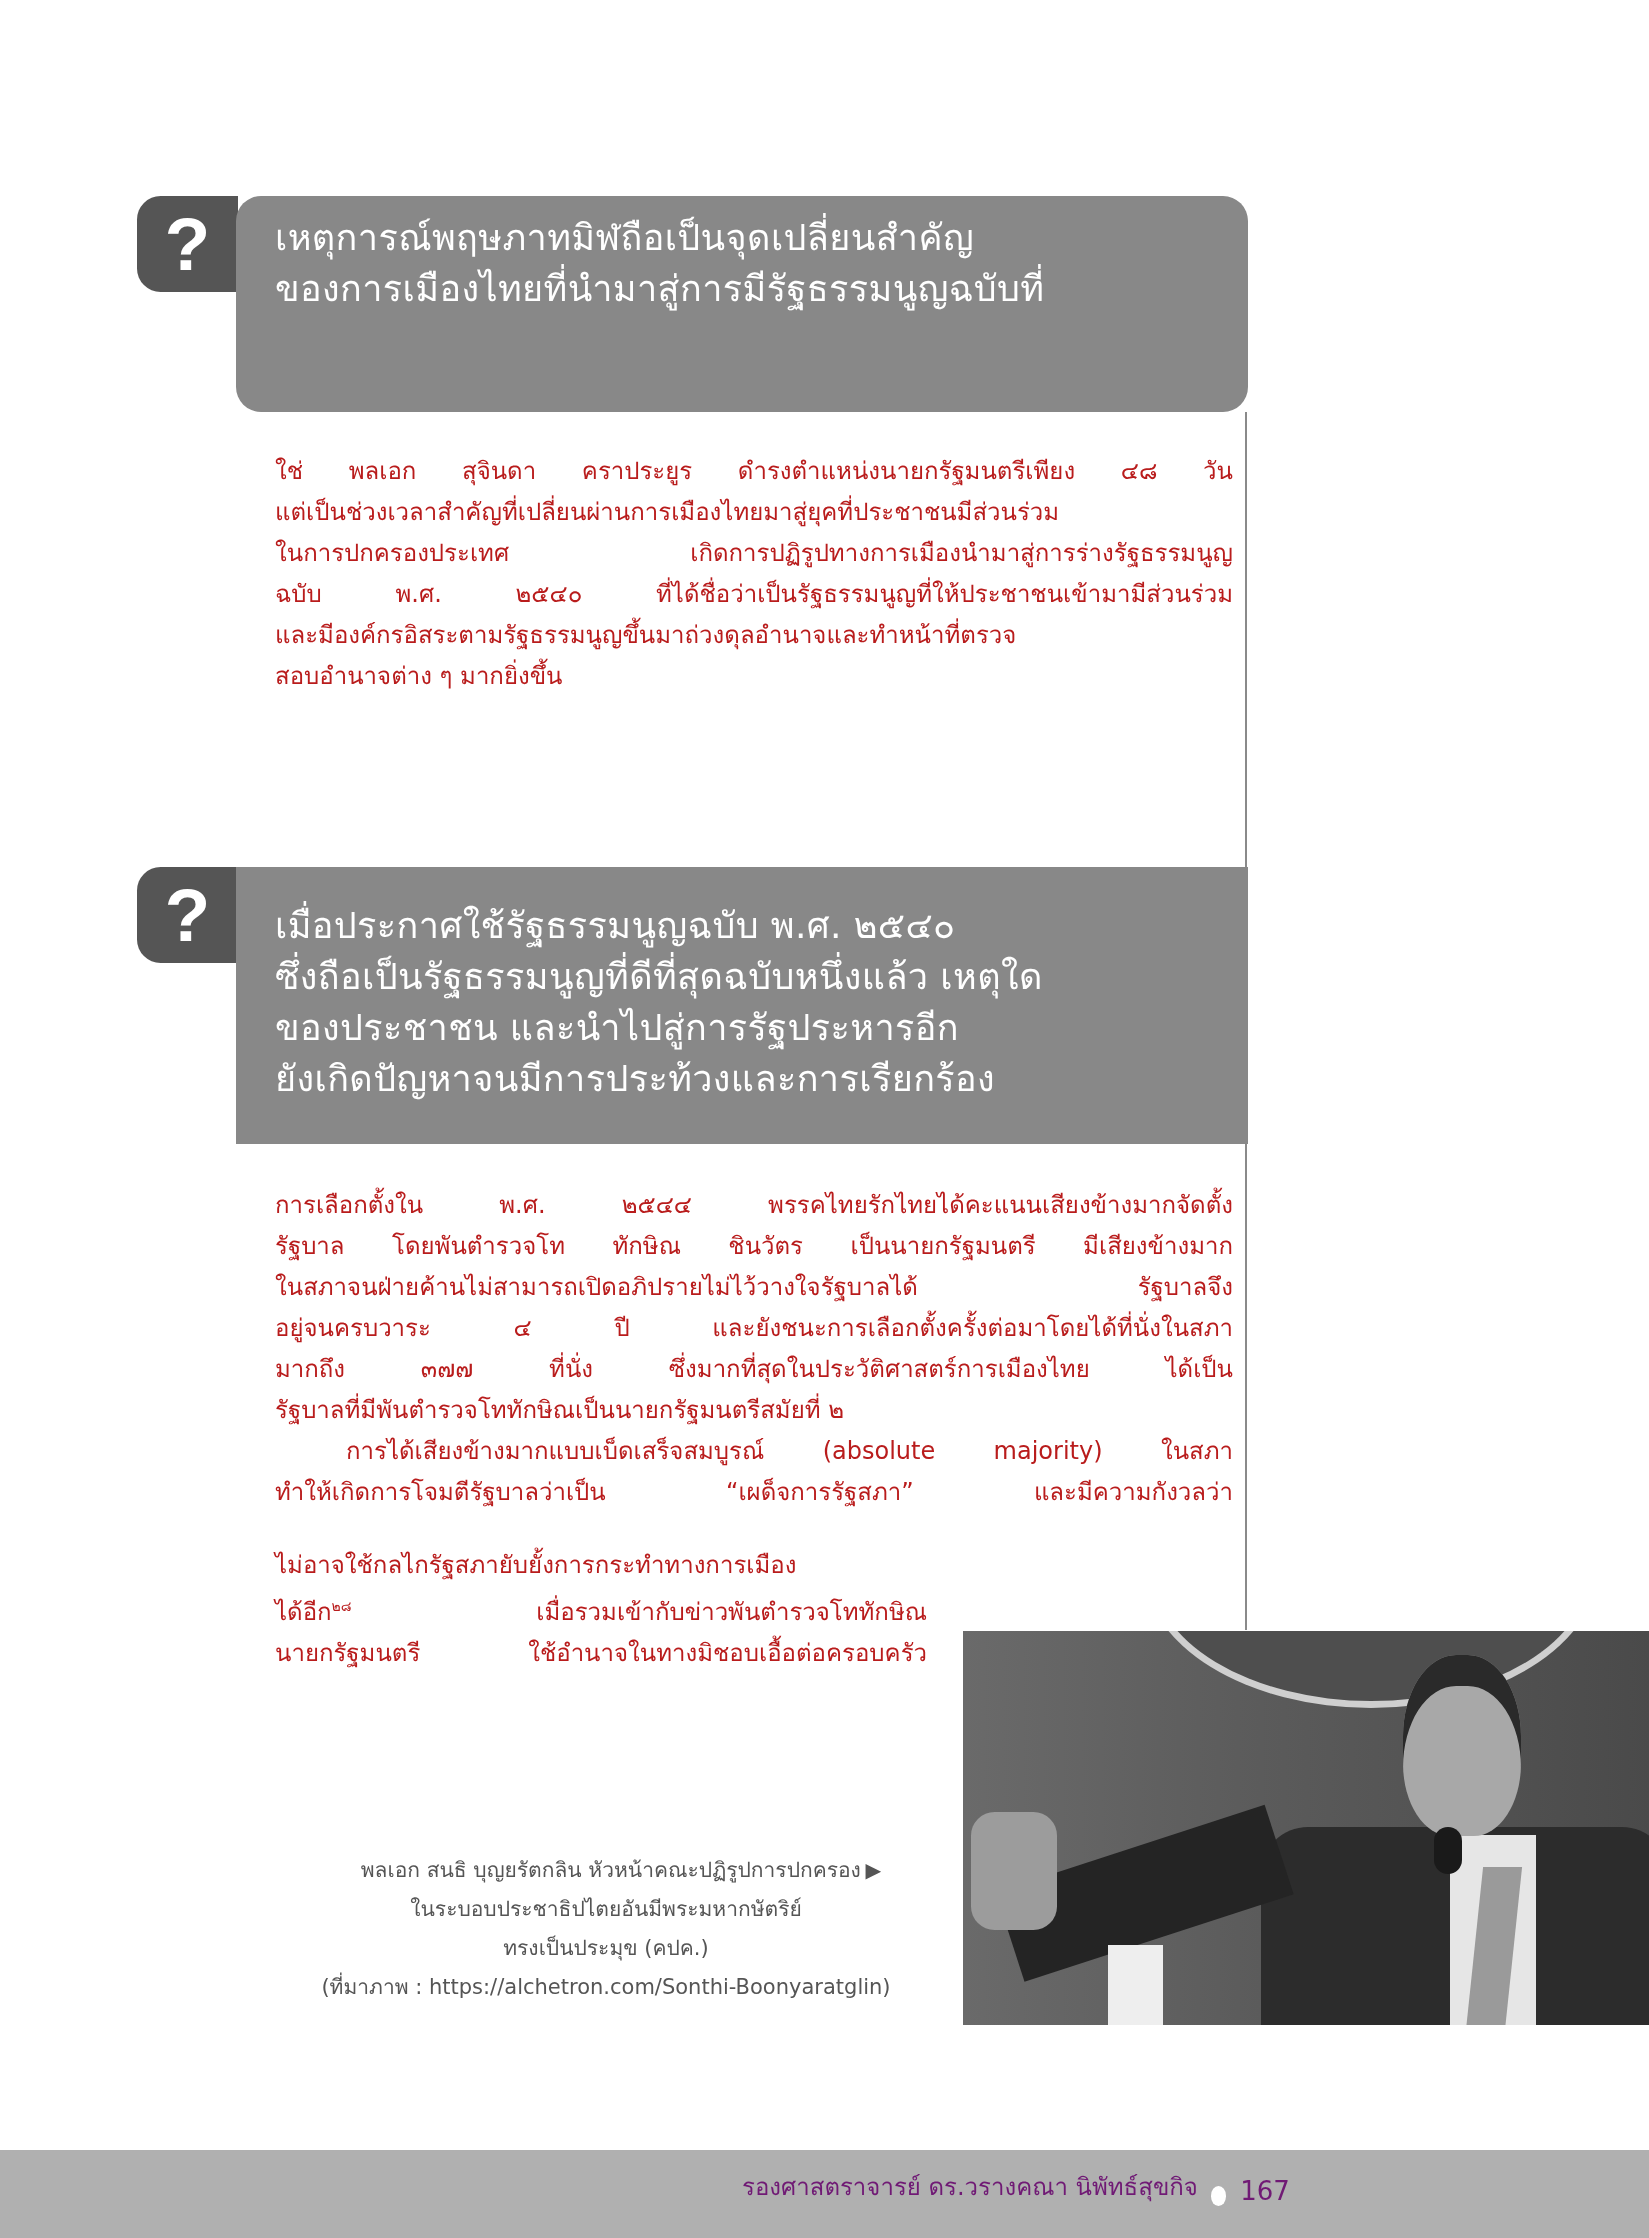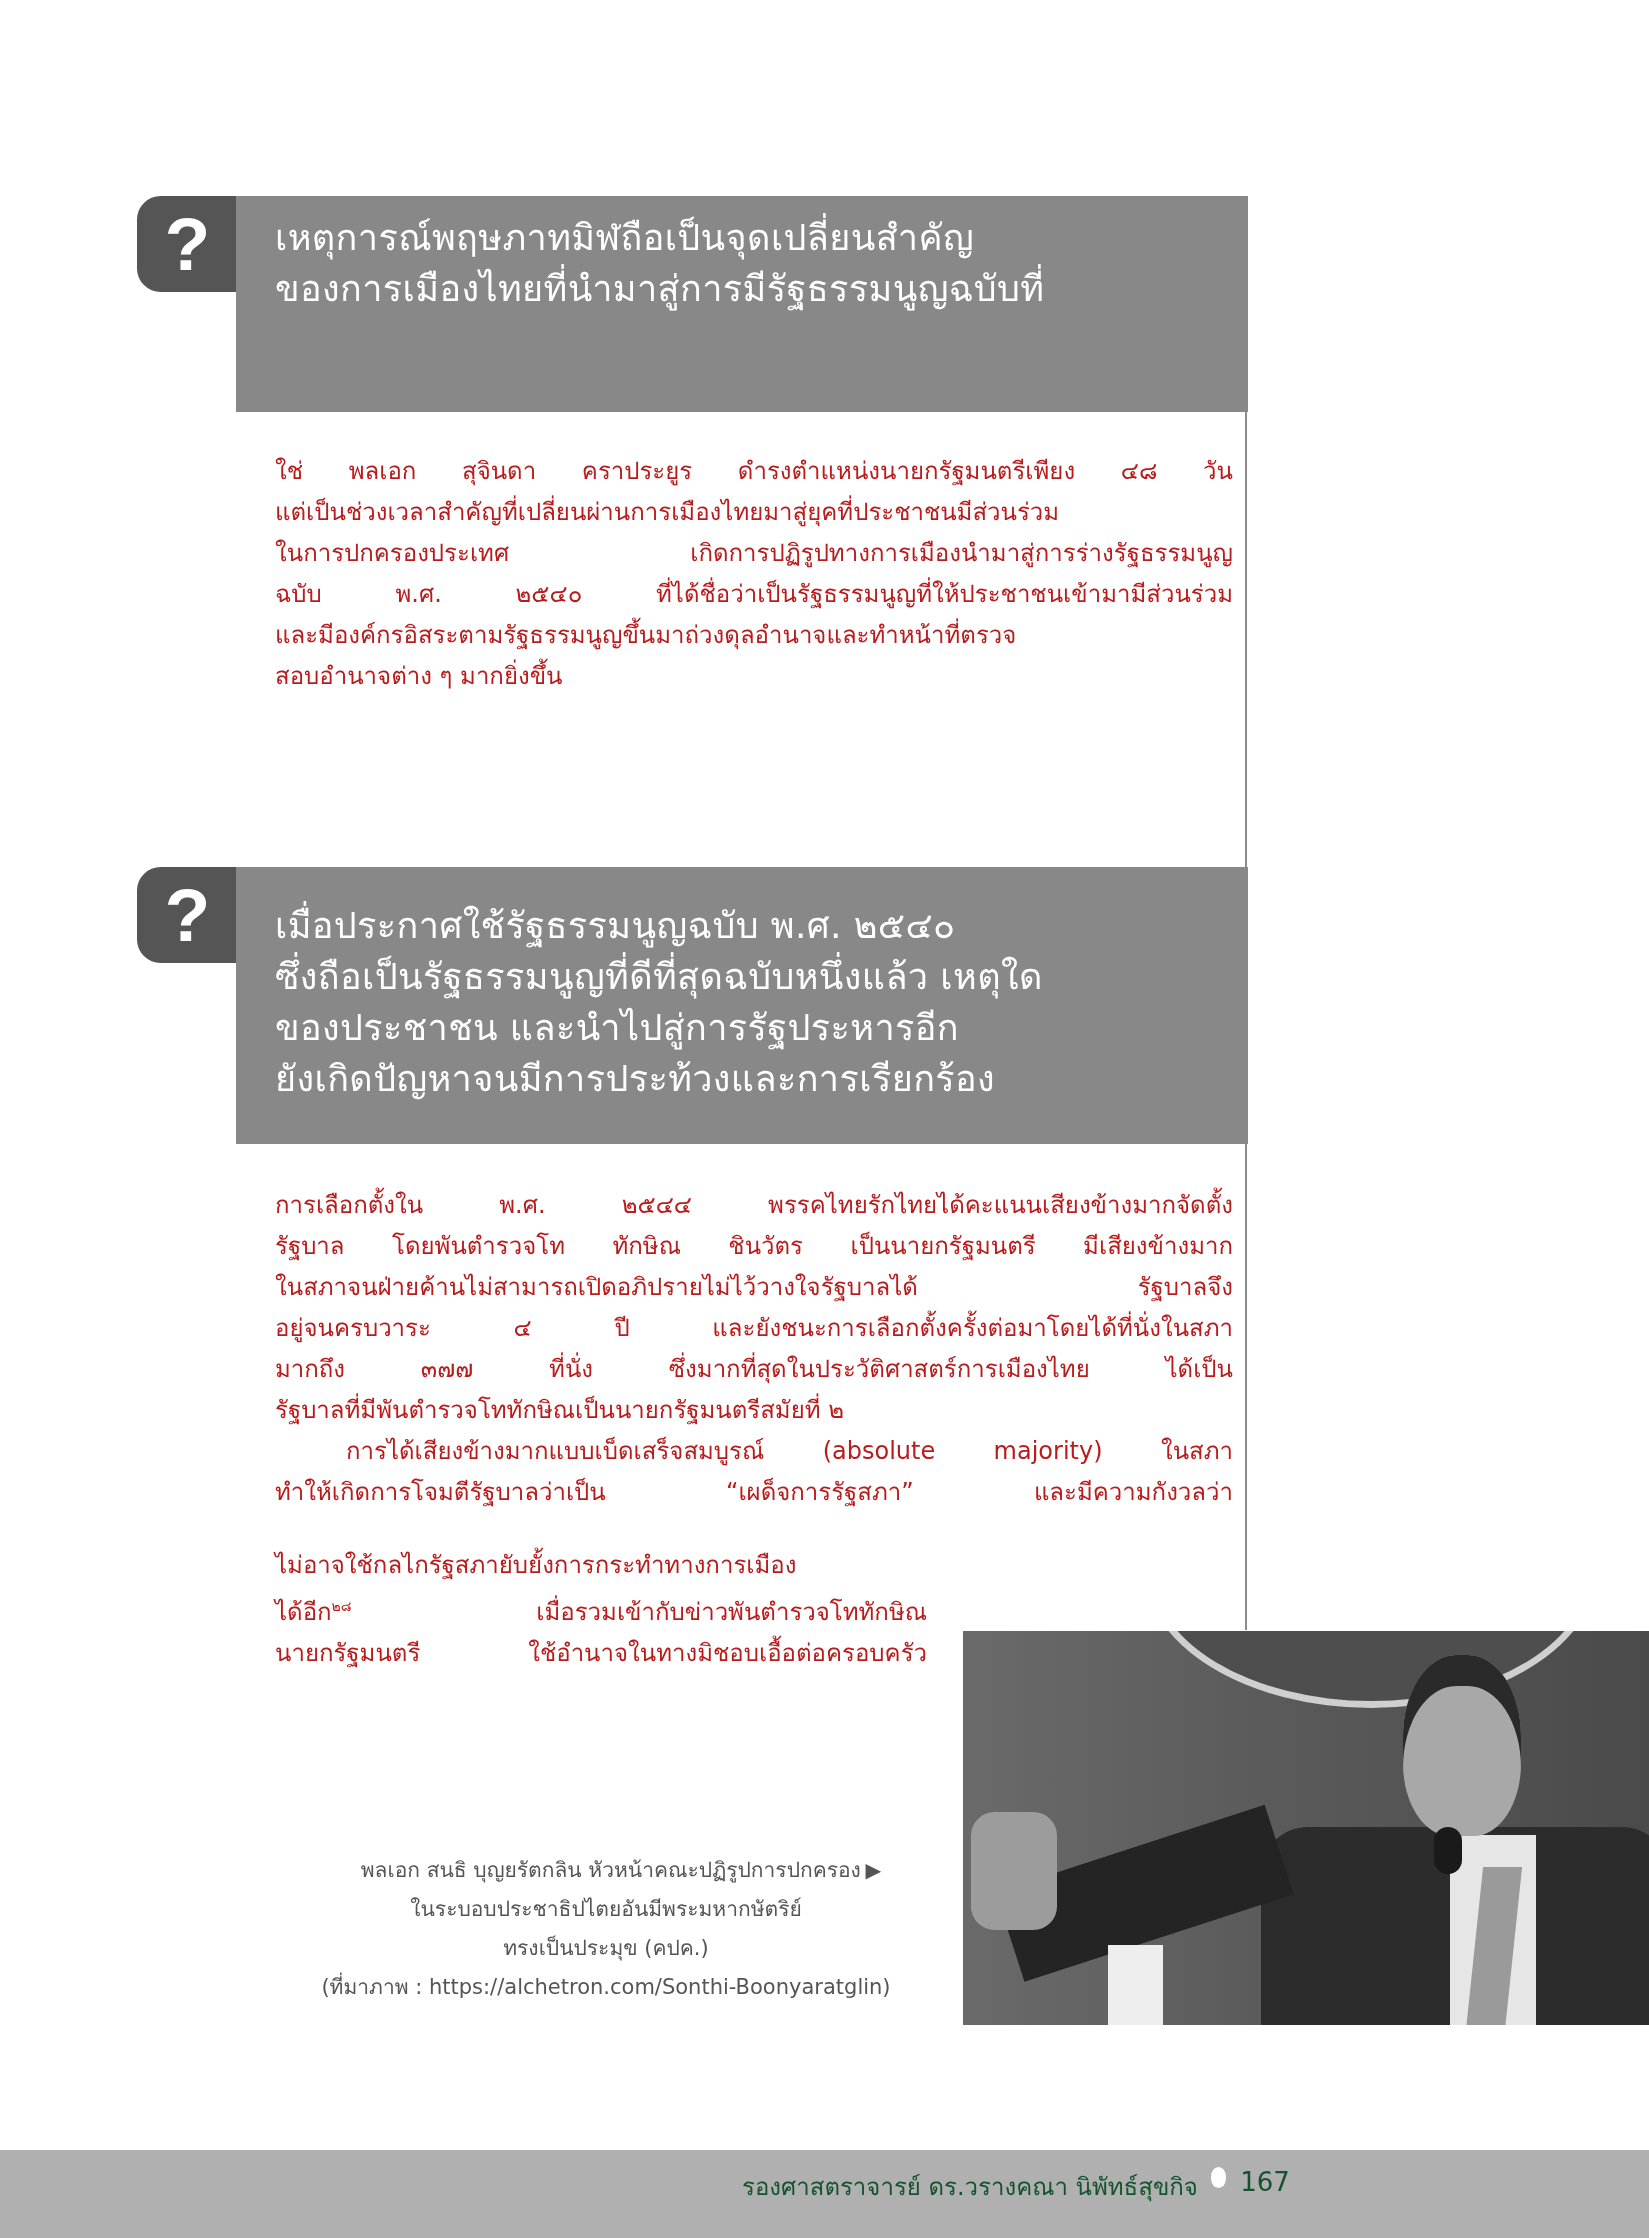--- a/index.html
+++ b/index.html
@@ -86,37 +86,37 @@
       font-size: 21px; line-height: 39px;
     }
     .caption .line { display: block; white-space: nowrap; }
     .caption .arrow { color: #555; font-size: 20.4px; margin-left: 4.7px; }
     .footer {
       position: absolute; left: 0; top: 2150px; width: 1650px; height: 89px;
       background: #b0b0b0;
     }
     .footer .footer-inner {
       position: absolute; left: 742px; top: 17.3px;
-      font-family: "DejaVu Sans", sans-serif; font-size: 24px; color: #14532d;
-      display: flex; align-items: flex-start; white-space: nowrap;
+      font-family: "DejaVu Sans", sans-serif; font-size: 24px; color: #701a75;
+      display: flex; align-items: flex-end; white-space: nowrap;
     }
     .footer .dot {
       display: inline-block; width: 15.7px; height: 20.4px; border-radius: 50%;
       background: #ffffff; margin: 0 14px 0 12.6px;
     }
     .footer .page-num { font-size: 26px; }
   </style>
 </head>
 <body>
 
 <div class="vline" style="top:412px; height:456px;"></div>
 <div class="vline" style="top:1144px; height:486px;"></div>
 
 <div class="qbox" style="top:196px;">?</div>
-<div class="qheader" style="top:196px; height:216px;">
+<div class="qheader" style="top:196px; height:216px;border-radius:25px;">
   <span class="line">เหตุการณ์พฤษภาทมิฬถือเป็นจุดเปลี่ยนสำคัญ</span>
   <span class="line">ของการเมืองไทยที่นำมาสู่การมีรัฐธรรมนูญฉบับที่</span>
 </div>
 
 <div class="body-text" style="top:451px;">
   <span class="line">ใช่ พลเอก สุจินดา คราประยูร ดำรงตำแหน่งนายกรัฐมนตรีเพียง ๔๘ วัน</span>
   <span class="line">แต่เป็นช่วงเวลาสำคัญที่เปลี่ยนผ่านการเมืองไทยมาสู่ยุคที่ประชาชนมีส่วนร่วม</span>
   <span class="line">ในการปกครองประเทศ เกิดการปฏิรูปทางการเมืองนำมาสู่การร่างรัฐธรรมนูญ</span>
   <span class="line">ฉบับ พ.ศ. ๒๕๔๐ ที่ได้ชื่อว่าเป็นรัฐธรรมนูญที่ให้ประชาชนเข้ามามีส่วนร่วม</span>
   <span class="line">และมีองค์กรอิสระตามรัฐธรรมนูญขึ้นมาถ่วงดุลอำนาจและทำหน้าที่ตรวจ</span>

